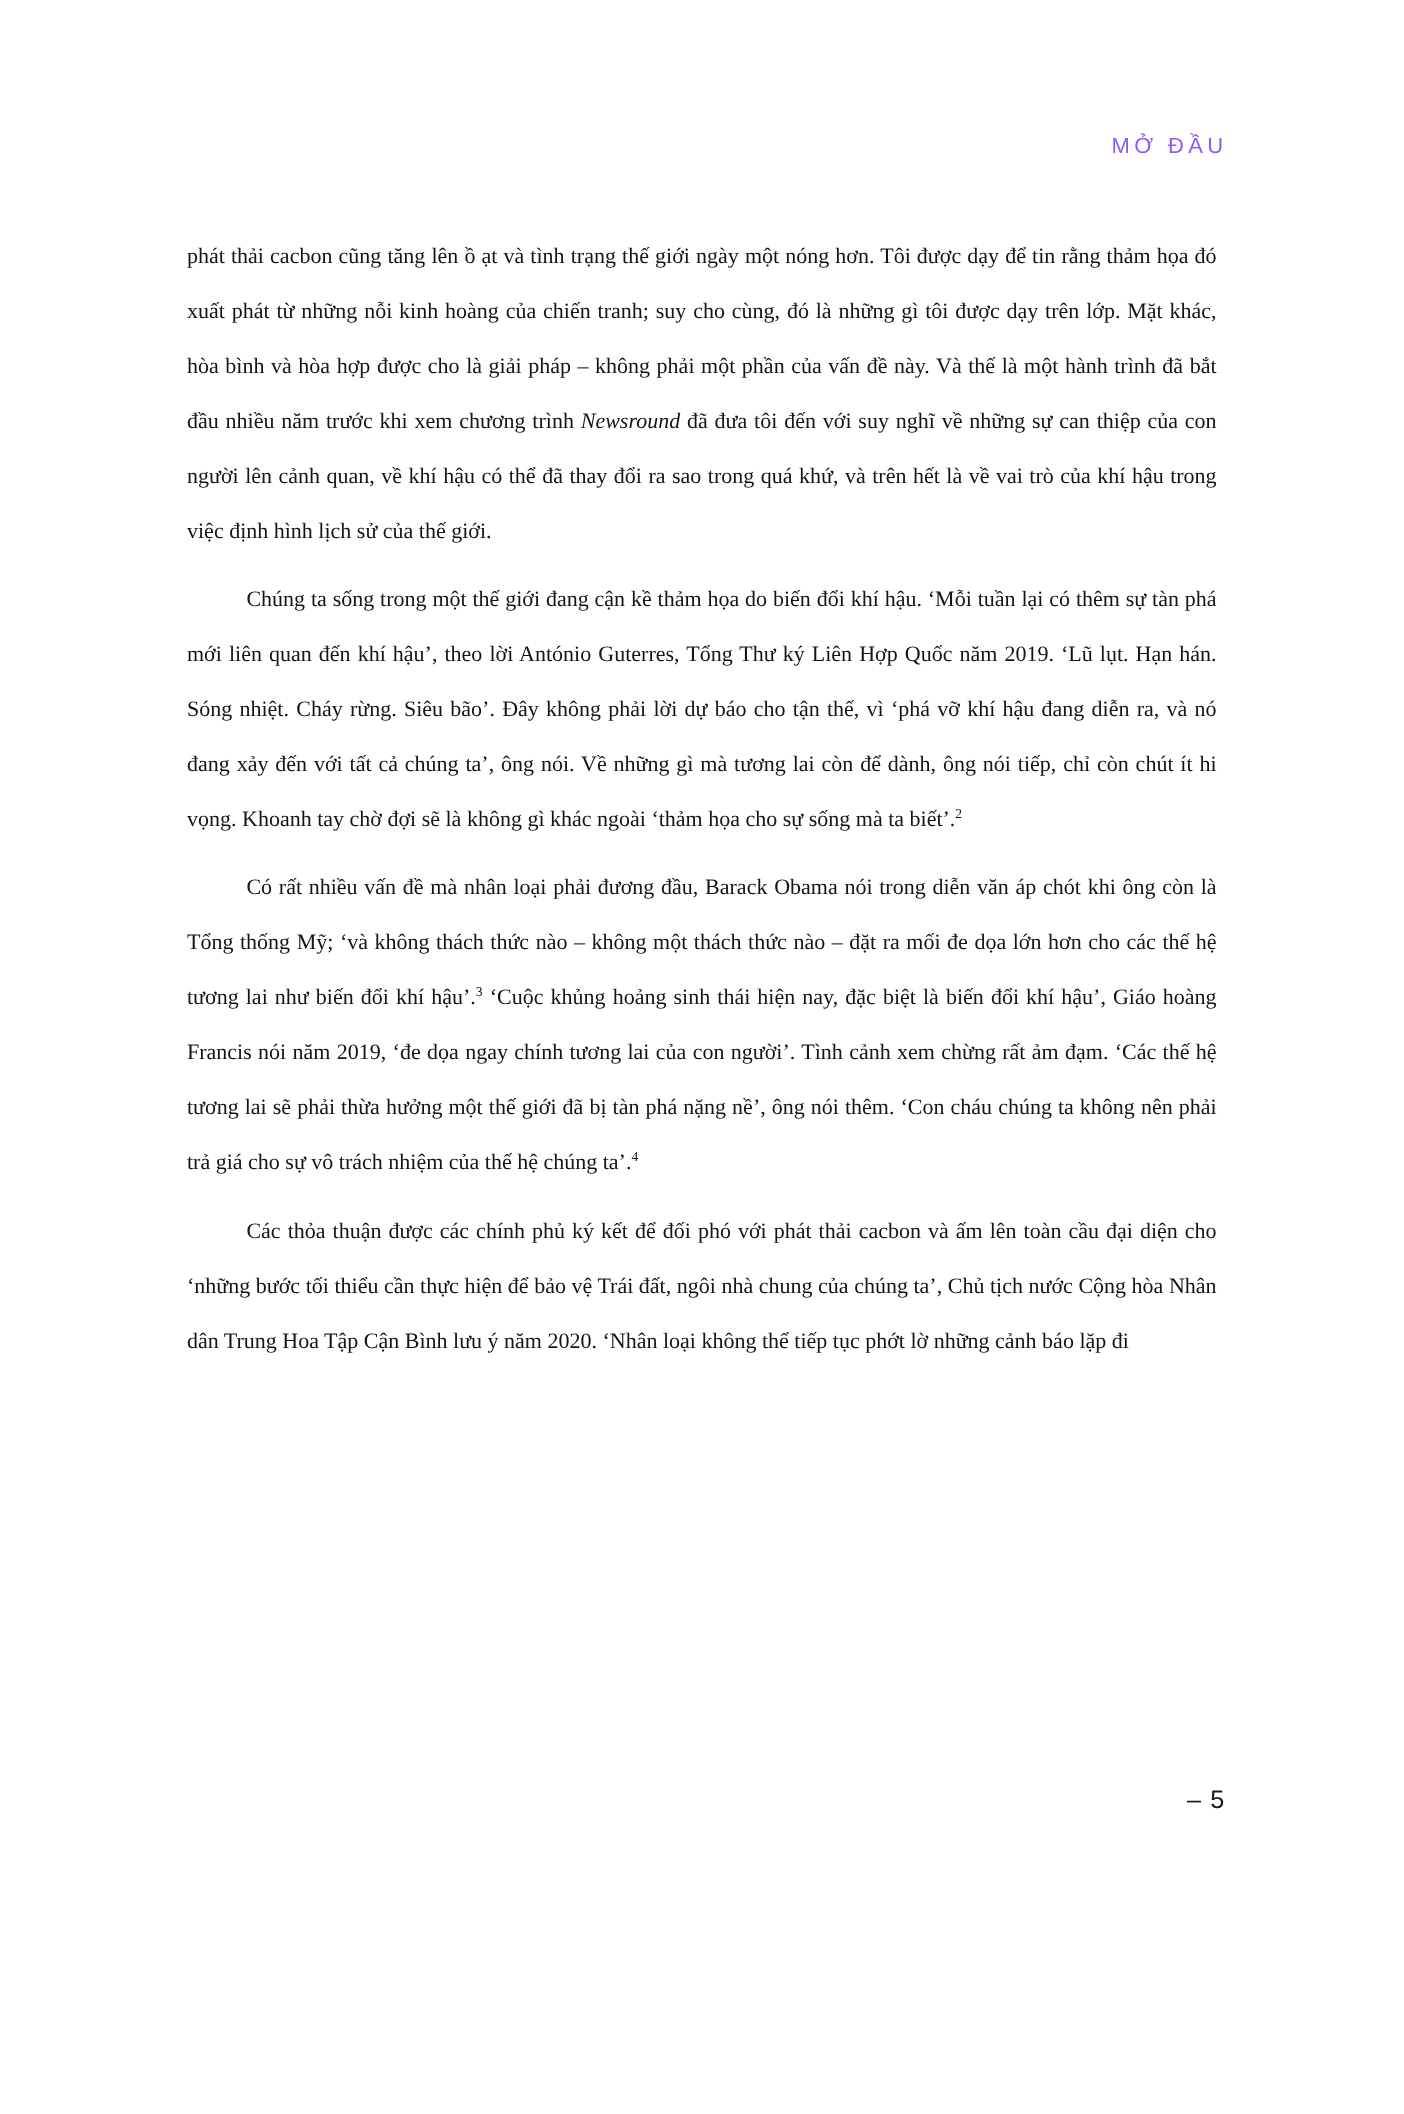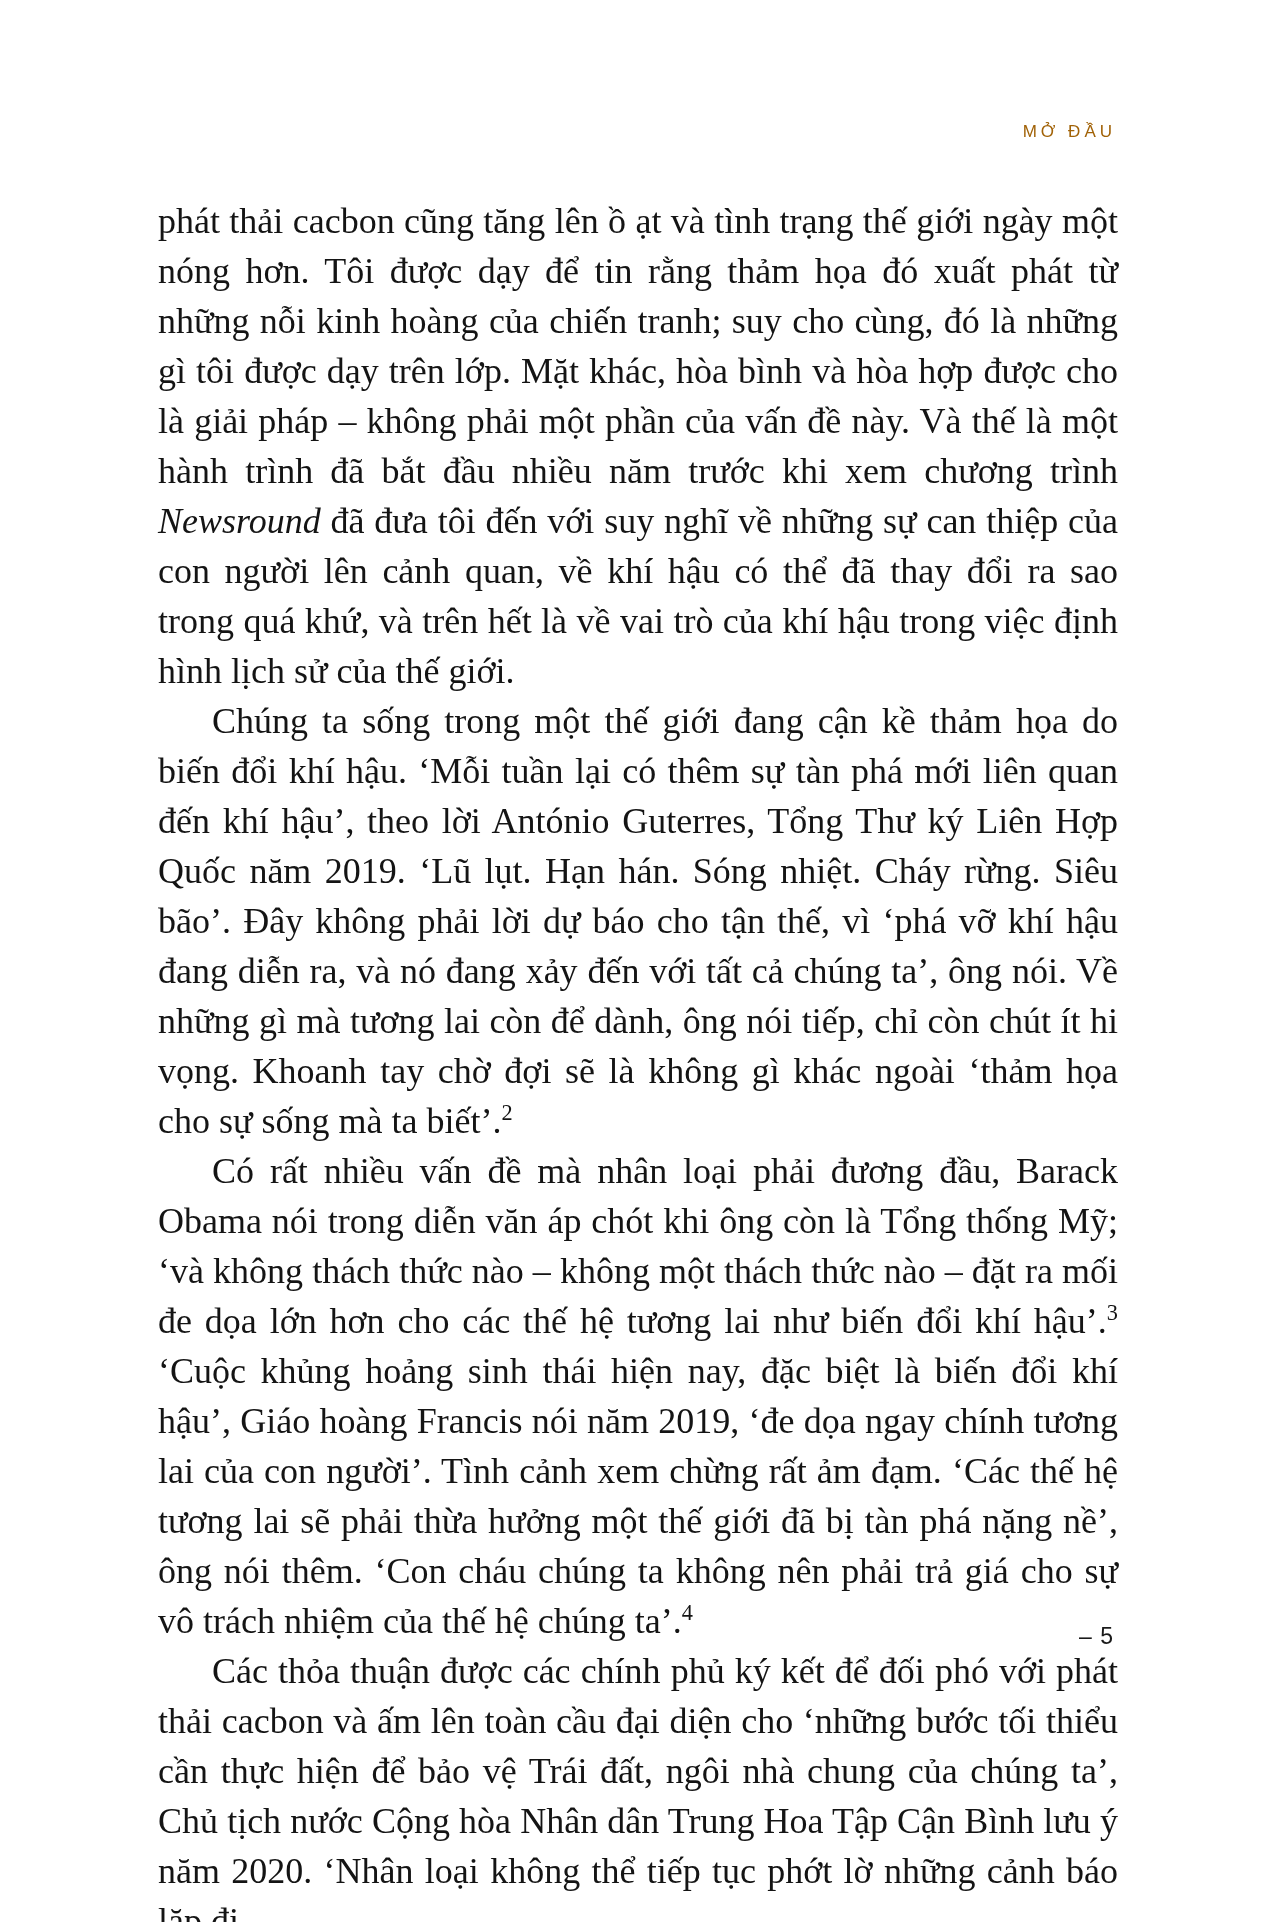--- a/index.html
+++ b/index.html
@@ -15,34 +15,34 @@
     font-family: "Liberation Serif", serif;
     color: #111111;
     box-sizing: border-box;
     overflow: hidden;
   }
   .running-head {
     position: absolute;
     top: 122px;
     right: 160px;
     font-family: "Liberation Sans", sans-serif;
-    font-size: 17px;
+    font-size: 20px;
     letter-spacing: 4px;
-    color: #a16207;
+    color: #8b5cf6;
     text-transform: uppercase;
   }
   .body-col {
     position: absolute;
     left: 158px;
     top: 196px;
     width: 960px;
   }
   p.para {
-    margin: 0;
-    font-size: 36px;
+    margin: 12px;
+    font-size: 20px;
     line-height: 50px;
     text-align: justify;
     text-justify: inter-word;
     color: #141414;
     hyphens: none;
     font-family: Liberation Serif, serif;
   }
   p.para + p.para {
     text-indent: 54px;
   }

